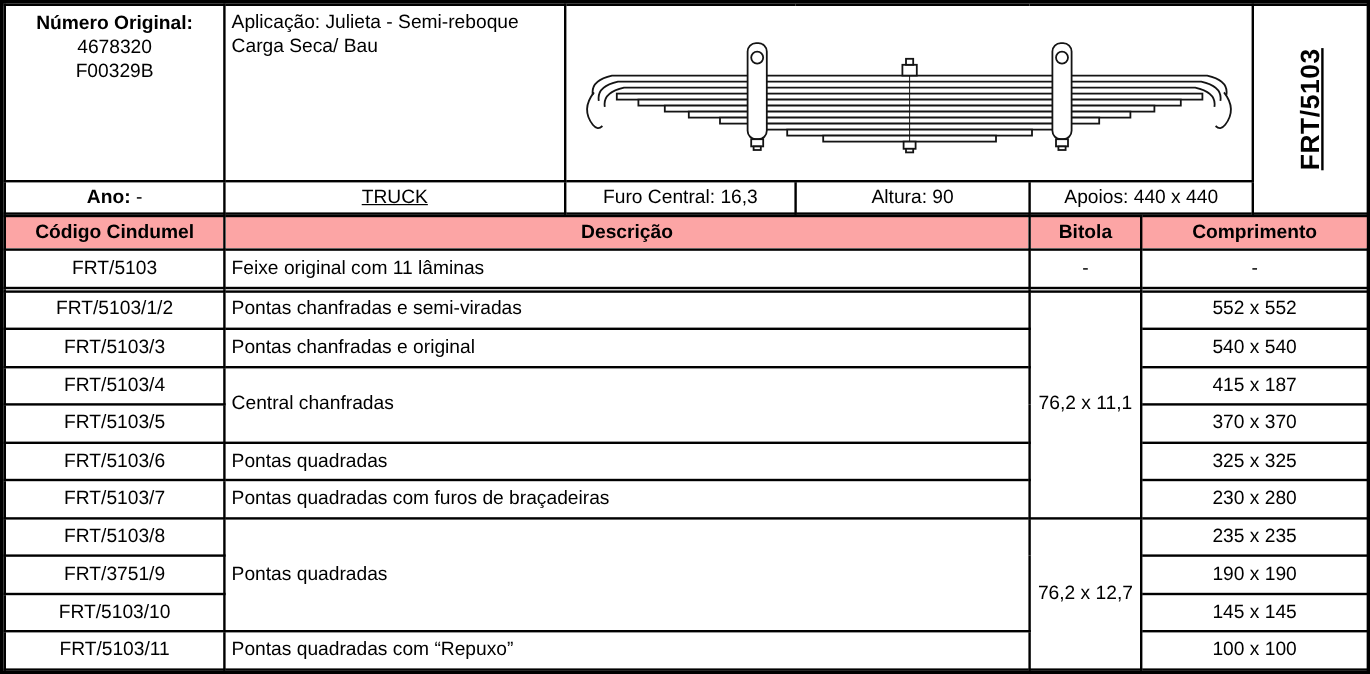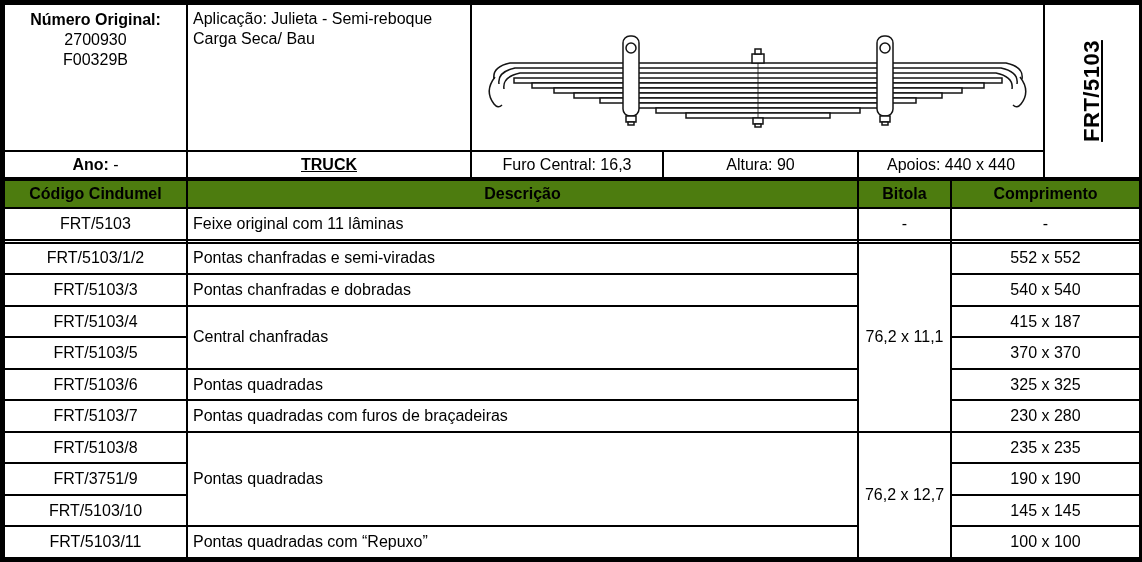--- a/index.html
+++ b/index.html
@@ -34,25 +34,25 @@
   .cell-draw { padding: 0; }
   .cell-draw svg { display: block; width: 100%; height: 143px; }
   .cell-frt { position: relative; }
   .frt-text {
     position: absolute; top: 50%; left: 50%;
     transform: translate(-50%,-50%) rotate(-90deg);
     font-weight: bold; font-size: 22px;
     text-decoration: underline;
     white-space: nowrap; letter-spacing: .5px;
   }
-  .truck { font-weight: bold; text-decoration: underline; margin-left: 48px; }
+  .truck { font-weight: normal; text-decoration: underline; margin-left: 48px; }
   
   .main-table { flex: 1 1 auto; height: 100%; }
   .head td {
-    background: #4d7c0f;
+    background: #fca5a5;
     font-weight: bold;
     height: 28px;
   }
   .desc { text-align: left; padding-left: 5px; border-radius: 10px; }
 </style>
 </head>
 <body>
 
 <div class="sheet">
 
@@ -62,21 +62,21 @@
         <col style="width:284px">
         <col style="width:192px">
       <col style="width:195px">
         <col style="width:186px">
         <col style="width:96px">
     </colgroup>
     <tbody>
         <tr class="r1">
       <td class="cell-numero">
         <div class="lbl">Número Original:</div>
-        <div>2700930</div>
+        <div>4678320</div>
         <div>F00329B</div>
       </td>
       <td class="cell-apl">
         <span class="lbl">Aplicação</span><span>: Julieta - Semi-reboque Carga Seca/ Bau</span>
       </td>
       <td class="cell-draw" colspan="3">
 
         <svg viewBox="0 0 571 143" preserveAspectRatio="xMidYMid meet" fill="none" stroke="#141414" stroke-width="1.5">
 
           <path d="M22,73 Q20,61 38,57 L534,57 Q552,61 550,73"></path>
@@ -157,21 +157,21 @@
 
     <tr>
       <td>FRT/5103/1/2</td>
       <td class="desc">Pontas chanfradas e semi-viradas</td>
       <td rowspan="6">76,2 x 11,1</td>
       <td>552 x 552</td>
     </tr>
 
     <tr>
       <td>FRT/5103/3</td>
-      <td class="desc">Pontas chanfradas e dobradas</td>
+      <td class="desc">Pontas chanfradas e original</td>
       <td>540 x 540</td>
     </tr>
 
     <tr>
       <td>FRT/5103/4</td>
       <td class="desc" rowspan="2">Central chanfradas</td>
       <td>415 x 187</td>
     </tr>
 
     <tr>

